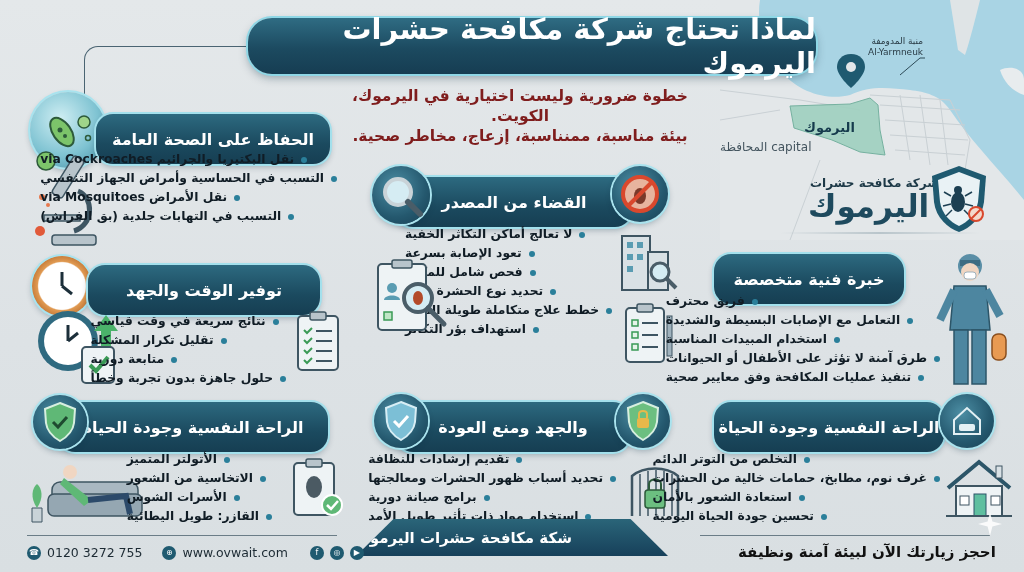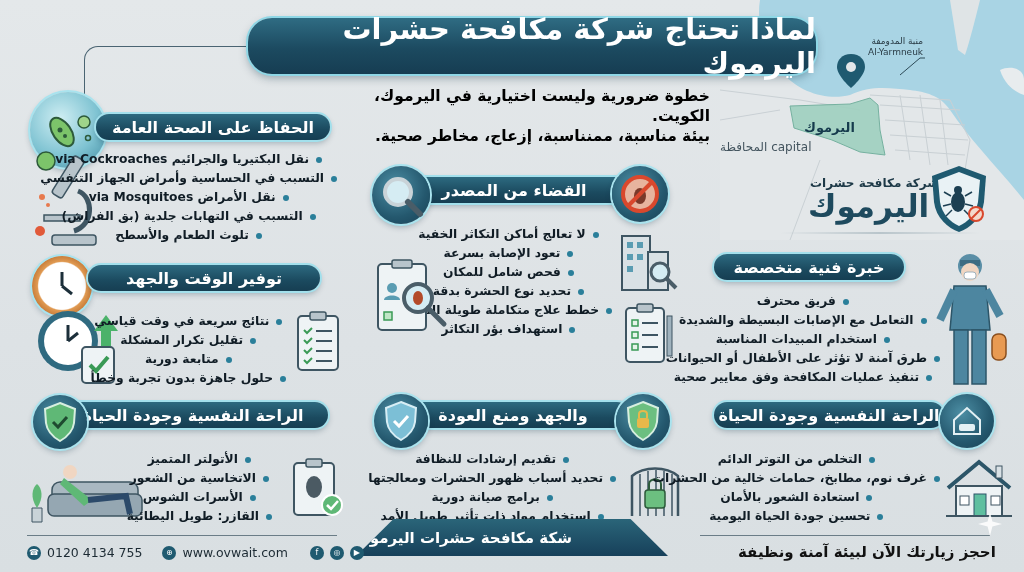--- a/index.html
+++ b/index.html
@@ -7,28 +7,28 @@
 body{font-family:"DejaVu Sans",sans-serif;background:linear-gradient(180deg,#e4e8ea 0%,#dde2e5 60%,#d9dfe2 100%);position:relative;color:#14232e}
 .abs{position:absolute}
 
 .map{position:absolute;left:720px;top:0;width:304px;height:240px;overflow:hidden}
 .map svg{width:304px;height:240px}
 
 .connector{position:absolute;left:84px;top:46px;width:170px;height:50px;border-left:1.5px solid #4a6472;border-top:1.5px solid #4a6472;border-top-left-radius:14px}
 
 .title-bar{position:absolute;left:248px;top:18px;width:568px;height:56px;border-radius:24px;background:linear-gradient(180deg,#2f6c83 0%,#1c4a60 55%,#163d52 100%);box-shadow:0 0 0 2px #8fd7e6,0 4px 10px rgba(0,40,60,.35);display:flex;align-items:center;justify-content:center}
 .title-bar span{color:#fff;font-weight:bold;font-size:29px;direction:rtl;letter-spacing:.2px}
-.subtitle{position:absolute;left:330px;top:86px;width:380px;text-align:right;direction:rtl;font-size:15.5px;font-weight:bold;line-height:20px;color:#000000}
-
-.pill{position:absolute;height:26px;border-radius:17px;background:linear-gradient(180deg,#2d6a80 0%,#1b4a5f 60%,#163e52 100%);box-shadow:0 0 0 2px #a3e0ec,0 3px 6px rgba(0,40,60,.3);display:flex;align-items:center;justify-content:center}
+.subtitle{position:absolute;left:330px;top:86px;width:380px;text-align:center;direction:rtl;font-size:15.5px;font-weight:bold;line-height:20px;color:#7f1d1d}
+
+.pill{position:absolute;height:50px;border-radius:17px;background:linear-gradient(180deg,#2d6a80 0%,#1b4a5f 60%,#163e52 100%);box-shadow:0 0 0 2px #a3e0ec,0 3px 6px rgba(0,40,60,.3);display:flex;align-items:center;justify-content:center}
 .pill span{color:#fff;font-weight:bold;font-size:16px;direction:rtl}
 .circle{position:absolute;border-radius:50%;background:radial-gradient(circle at 40% 35%,#cfeef3 0%,#7fc3d2 55%,#3f8aa0 100%);box-shadow:0 0 0 2px #a9e3ee,0 3px 6px rgba(0,40,60,.3)}
 .circle.dark{background:radial-gradient(circle at 40% 35%,#4c8ea4 0%,#24586e 60%,#173f53 100%)}
 
-ul.blist{position:absolute;list-style:none;direction:rtl;text-align:center}
+ul.blist{position:absolute;list-style:none;direction:rtl;text-align:left}
 ul.blist li{font-size:12.3px;font-weight:bold;color:#101c25;line-height:19px;white-space:nowrap}
 ul.blist li::before{content:"";display:inline-block;width:6px;height:6px;border-radius:50%;background:#2a7f9a;margin-left:7px;vertical-align:middle}
 
 .brand-small{position:absolute;left:810px;top:176px;font-size:12px;font-weight:bold;color:#1d3947;direction:rtl}
 .brand-big{position:absolute;left:808px;top:188px;font-size:31px;font-weight:bold;color:#1e4a5e;direction:rtl}
 .brand-line{position:absolute;left:780px;top:232px;width:200px;height:2px;background:linear-gradient(90deg,transparent,#b9c5cb,transparent)}
 
 .footer-line{position:absolute;top:535px;height:1px;background:#6b7d87}
 .footer-tab{position:absolute;left:356px;top:519px;width:312px;height:37px;background:linear-gradient(180deg,#2a6579 0%,#17405a 100%);clip-path:polygon(12% 0,88% 0,100% 100%,0 100%);border-top-left-radius:10px;display:flex;align-items:center;}
 .footer-tab span{color:#fff;font-weight:bold;font-size:15px;direction:rtl}
@@ -129,21 +129,20 @@
     <path d="M46,46 C62,52 62,80 42,86" fill="none" stroke="#3e5562" stroke-width="5"></path>
     <rect x="12" y="70" width="36" height="6" fill="#b8c4cb" stroke="#3e5562" stroke-width="1.5"></rect>
     <rect x="20" y="90" width="44" height="10" rx="3" fill="#b8c4cb" stroke="#3e5562" stroke-width="1.5"></rect>
   </svg>
 </div>
 <ul class="blist" style="right:687px;top:150px">
   <li>نقل البكتيريا والجرائيم via Cockroaches</li>
   <li>التسبب في الحساسية وأمراض الجهاز التنفسي</li>
   <li>نقل الأمراض via Mosquitoes</li>
   <li>التسبب في التهابات جلدية (بق الفراش)</li>
-  <li>تلوث الطعام والأسطح</li>
 </ul>
 
 <div class="circle" style="left:32px;top:256px;width:60px;height:60px;background:radial-gradient(circle,#fff 0%,#fff 55%,#e09a52 58%,#c9803d 70%,#7fc3d2 72%,#3f8aa0 100%)">
   <svg viewBox="0 0 60 60" width="60" height="60">
       <line x1="30" y1="30" x2="30" y2="16" stroke="#1c2f3a" stroke-width="3"></line>
       <line x1="30" y1="30" x2="40" y2="38" stroke="#1c2f3a" stroke-width="3"></line>
     </svg>
 </div>
 <div class="pill" style="left:88px;top:265px;width:232px">
   <span>توفير الوقت والجهد</span>
@@ -378,21 +377,21 @@
   </svg>
 </div>
 
 <div class="footer-line" style="left:27px;width:310px"></div>
 <div class="footer-line" style="left:700px;width:290px"></div>
 <div class="footer-tab">
   <span>شكة مكافحة حشرات اليرموك</span>
 </div>
 <div class="contact">
   <span class="ic-round">☎</span>
-  <span>0120 4134 755</span>
+  <span>0120 3272 755</span>
   <span style="width:8px"></span>
   <span class="ic-round">⊕</span>
   <span>www.ovwait.com</span>
   <span style="width:10px"></span>
   <span class="ic-round">f</span>
   <span class="ic-round">◎</span>
   <span class="ic-round">▶</span>
 </div>
 <div class="cta">احجز زيارتك الآن لبيئة آمنة ونظيفة</div>
 <div class="sparkle"></div>

